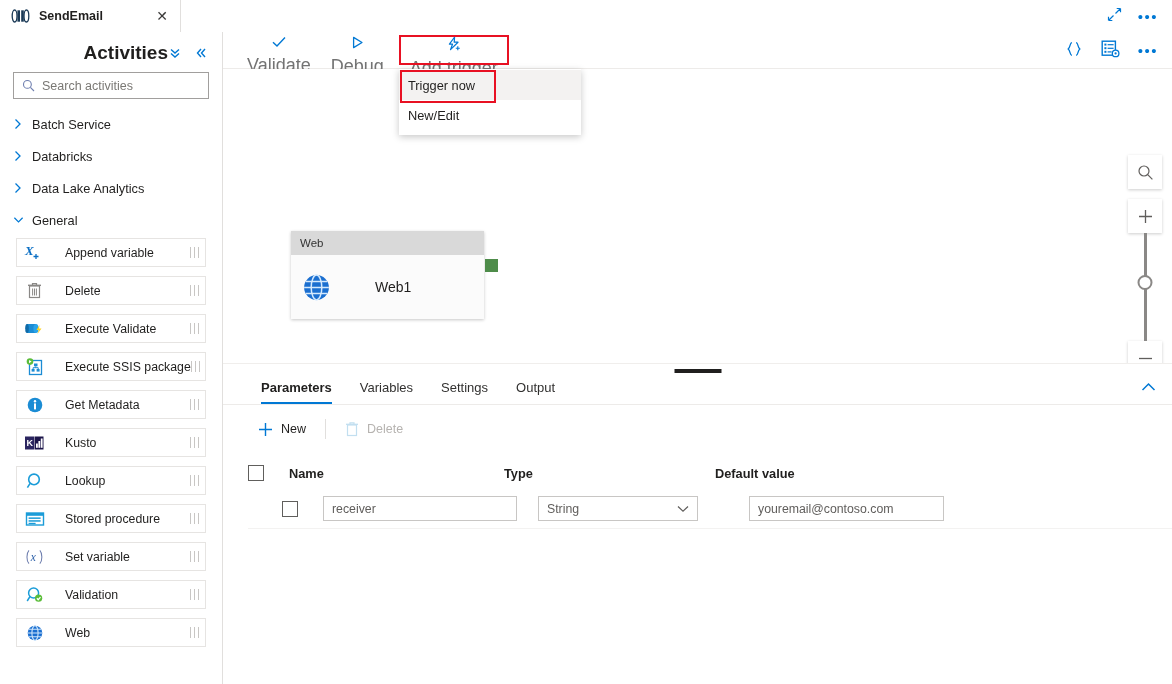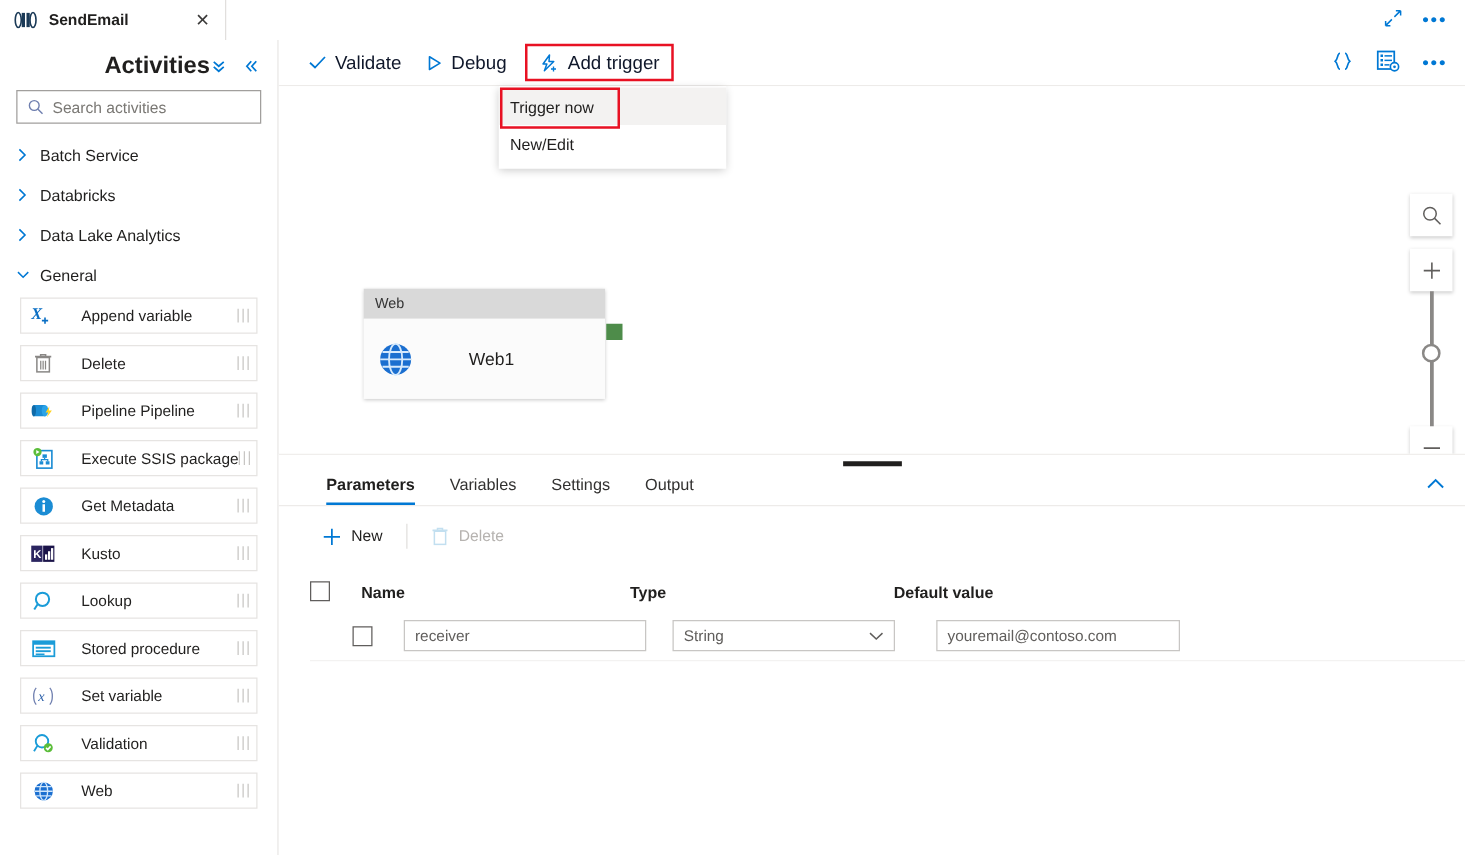--- a/index.html
+++ b/index.html
@@ -78,21 +78,21 @@
 
   
   .main { position: absolute; top: 32px; left: 223px; width: 949px; height: 652px; background:#fff; }
 
   .toolbar {
     height: 37px; display: flex; align-items: center; gap: 0;
     border-bottom: 1px solid #edebe9; padding-left: 14px; position: relative; background:#fff;
   }
   .tb-btn {
     display: flex; align-items: center; gap: 7px; height: 28px;
-    padding: 0 10px; font-size: 15px; color: #0f172a; cursor: pointer;
+    padding: 0 10px; font-size: 18px; color: #737373; cursor: pointer; flex-direction: column;
   }
   .tb-btn .ti { color: #0078d4; display:flex; align-items:center; }
   .tb-btn.hl { outline: 2.5px solid #e81123; outline-offset: -1px; margin-left: 6px; }
   .toolbar-right {
     position: absolute; right: 14px; top: 0; height: 37px;
     display: flex; align-items: center; gap: 18px;
   }
 
   
   .dropdown {
@@ -181,21 +181,21 @@
   }
   .c-check { width: 41px; display:flex; align-items:center; }
   .c-name { width: 215px; font-size: 12.8px; font-weight: bold; color:#201f1e; }
   .c-type { width: 211px; font-size: 12.8px; font-weight: bold; color:#201f1e; }
   .c-def  { font-size: 12.8px; font-weight: bold; color:#201f1e; }
   .fld {
     height: 25px; border: 1px solid #c8c6c4; background:#fff; display:flex;
     align-items:center; padding: 0 8px; font-size: 12.3px; color: #605e5c;
   }
   .fld.name { width: 194px; }
-  .fld.type { width: 178px; justify-content: space-between; cursor:pointer; }
+  .fld.type { width: 160px; justify-content: space-between; cursor:pointer; }
   .fld.def  { width: 195px; }
   .c-name-w { width: 215px; }
   .c-type-w { width: 211px; }
 </style>
 </head>
 <body>
 
 <div id="app">
 
   <div class="tabstrip">
@@ -326,21 +326,21 @@
 
       <div class="act-item">
         <span class="act-icon">
           <svg width="19" height="17" viewBox="0 0 19 17">
             <path d="M2 4 h9 v9 h-9 z" fill="#1b8cd4"></path>
             <ellipse cx="11" cy="8.5" rx="2.6" ry="4.6" fill="#2aa3e8"></ellipse>
             <ellipse cx="2" cy="8.5" rx="1.8" ry="4.6" fill="#0f6aa8"></ellipse>
             <path d="M14.5 5 l-3 5 h2.3 l-1.4 4 4.1-5.6 h-2.4 z" fill="#ffd21e"></path>
           </svg>
         </span>
-        <span class="act-label">Pipeline Pipeline</span>
+        <span class="act-label">Execute Validate</span>
         <span class="grip">
             <i></i>
             <i></i>
             <i></i>
           </span>
       </div>
 
       <div class="act-item">
         <span class="act-icon">
           <svg width="18" height="18" viewBox="0 0 18 18">

